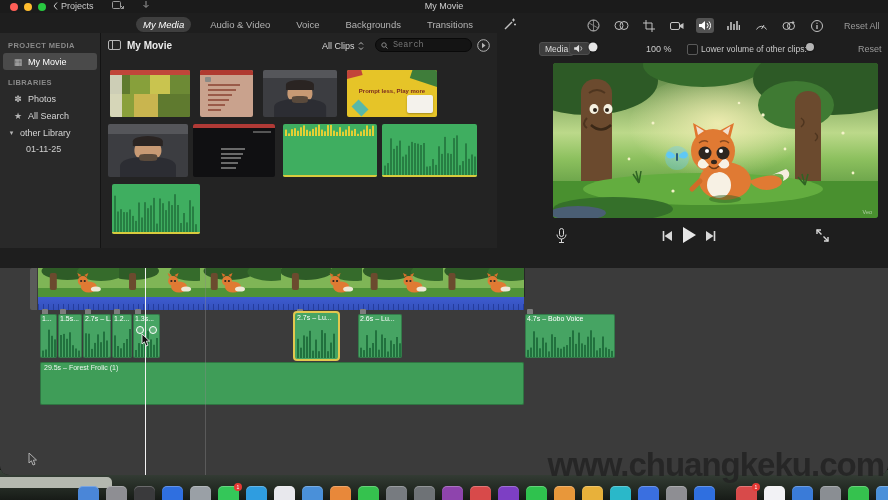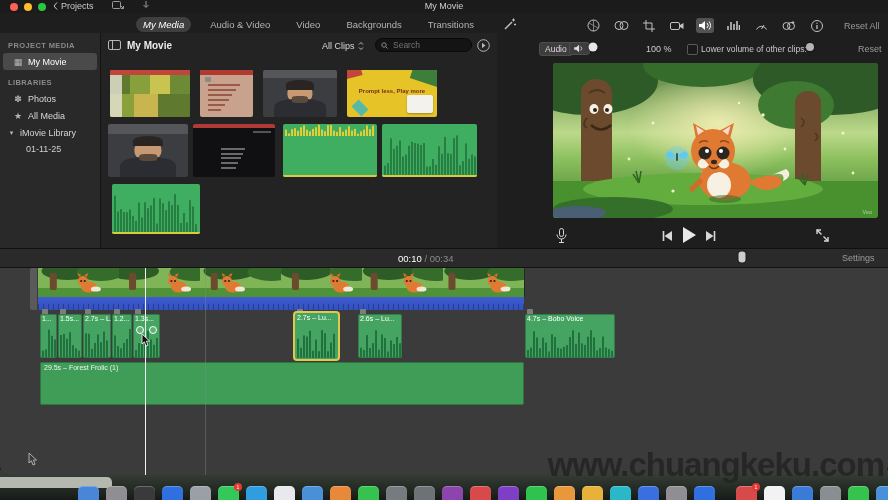--- a/index.html
+++ b/index.html
@@ -32,21 +32,21 @@
   .sb-ic{color:#b5b5b5;font-size:9px;width:10px;text-align:center;}
   .sb-child{color:#cfcfcf;font-size:9px;padding-left:26px;height:15px;display:flex;align-items:center;}
   
   .browser{position:absolute;left:101px;top:33px;width:396px;height:215px;background:#232323;}
   .br-head{position:absolute;left:0;top:0;width:100%;height:24px;}
   .br-title{position:absolute;left:26px;top:7px;color:#ececec;font-size:10px;font-weight:bold;}
   .filter{position:absolute;left:221px;top:8px;color:#d8d8d8;font-size:9px;display:flex;gap:3px;align-items:flex-start;}
   .search{position:absolute;left:274px;top:5px;width:97px;height:14px;background:#141414;border:1px solid #090909;border-radius:8px;
     display:flex;align-items:center;gap:3px;padding-left:5px;box-sizing:border-box;}
   .search input{background:transparent;border:none;outline:none;color:#bbb;font-size:8.5px;width:70px;
-    font-family:Liberation Sans, sans-serif;}
+    font-family:Liberation Mono, monospace;}
   .thumb{position:absolute;border-radius:2px;overflow:hidden;background:#444;}
   .wave-y{position:absolute;left:0;bottom:0;width:100%;height:2px;background:#d9cb3d;}
   
   .rightpane{position:absolute;left:498px;top:13px;width:390px;height:235px;background:#1e1e1e;}
   .adj-icons{position:absolute;left:86px;top:5px;display:flex;gap:10px;align-items:center;}
   .adj{width:18px;height:15px;display:flex;align-items:center;justify-content:center;border-radius:3px;color:#c2c2c2;}
   .adj.on{background:#535353;color:#fff;}
   .graytxt{color:#9a9a9a;font-size:9px;}
   .pill{background:#3d3d3d;border:1px solid #4e4e4e;border-radius:3px;color:#ddd;font-size:8.5px;padding:1px 5px;}
   .slider{position:relative;height:3px;background:#0f0f0f;border-radius:2px;}
@@ -146,45 +146,45 @@
       <svg width="8" height="10" viewBox="0 0 8 10">
           <path d="M4 0v6M1.5 4L4 6.5 6.5 4" stroke="#9a9a9a" fill="none"></path>
         </svg>
     </span>
     <span class="win-title">My Movie</span>
   </div>
 
   <div class="tabbar">
       <div class="tab active">My Media</div>
       <div class="tab">Audio &amp; Video</div>
-      <div class="tab">Video</div>
+      <div class="tab">Voice</div>
       <div class="tab">Backgrounds</div>
       <div class="tab">Transitions</div>
     </div>
 
   <div class="sidebar">
     <div class="sb-head">PROJECT MEDIA</div>
     <div class="sb-row sel">
       <span class="sb-ic">▦</span>
       <span>My Movie</span>
     </div>
     <div class="sb-head">LIBRARIES</div>
     <div>
         <div class="sb-row">
           <span class="sb-ic">✽</span>
           <span>Photos</span>
         </div>
         <div class="sb-row">
           <span class="sb-ic">★</span>
-          <span>All Media</span>
+          <span>All Search</span>
         </div>
       </div>
     <div class="sb-row" style="padding-left:5px">
       <span class="sb-ic" style="width:7px;font-size:7px">▾</span>
-      <span>iMovie Library</span>
+      <span>other Library</span>
     </div>
     <div class="sb-child">01-11-25</div>
   </div>
 
   <div class="browser">
     <div class="br-head">
       <span class="abs" style="left:7px;top:7px">
         <svg width="13" height="10" viewBox="0 0 13 10">
             <rect x="0.5" y="0.5" width="12" height="9" rx="1.5" stroke="#b5b5b5" fill="none"></rect>
             <line x1="4.5" y1="0.5" x2="4.5" y2="9.5" stroke="#b5b5b5"></line>
@@ -461,21 +461,21 @@
       <span class="adj">
           <svg width="12" height="12" viewBox="0 0 12 12">
             <circle cx="6" cy="6" r="5.5" stroke="currentColor" fill="none"></circle>
             <path d="M6 5v4M6 2.8v1" stroke="currentColor" stroke-width="1.3"></path>
           </svg>
         </span>
     </div>
     <span class="graytxt abs" style="left:346px;top:8px">Reset All</span>
 
     
-    <span class="pill abs" style="left:41px;top:29px">Audio</span>
+    <span class="pill abs" style="left:41px;top:29px">Media</span>
     <span class="pill abs" style="left:71px;top:29px;padding:1px 4px">
       <svg width="11" height="9" viewBox="0 0 13 11">
           <path d="M0 4h2.5L6 1v9L2.5 7H0z" fill="#ddd"></path>
           <path d="M8 3a3.5 3.5 0 010 5" stroke="#ddd" fill="none"></path>
         </svg>
     </span>
     <span class="slider abs" style="left:95px;top:34px;width:46px">
       <span class="knob" style="left:75%"></span>
     </span>
     <span class="graytxt abs" style="left:148px;top:31px;color:#ccc">100 %</span>
@@ -586,30 +586,20 @@
       </span>
       <span class="abs" style="left:318px;top:4px">
         <svg width="13" height="13" viewBox="0 0 13 13">
             <path d="M1 5V1h4M8 12h4V8" stroke="#d8d8d8" fill="none" stroke-width="1.4"></path>
             <path d="M1 1l4.5 4.5M12 12 7.5 7.5" stroke="#d8d8d8" stroke-width="1.4"></path>
           </svg>
       </span>
     </div>
   </div>
 
-  <div class="tlbar">
-    <span class="timecode">
-      <span>00:10</span>
-      <span class="tot">/ 00:34</span>
-    </span>
-    <span class="slider abs" style="left:742px;top:8px;width:72px;background:#1a1a1a">
-      <span class="knob" style="left:56%;width:7px;height:11px;border-radius:3px;background:#cfcfcf"></span>
-    </span>
-    <span class="graytxt abs" style="left:842px;top:4px">Settings</span>
-  </div>
 
   <div class="timeline">
     <div class="sliver"></div>
     <div id="filmstrip">
         <div class="filmframe" style="left: 38px; width: 81px;">
           <svg width="81" height="29" viewBox="0 0 81 29">
     <rect width="81" height="29" fill="#7fb556"></rect>
     <rect y="20" width="81" height="9" fill="#4f9238"></rect>
     <ellipse cx="29.485365136351902" cy="3" rx="26" ry="9" fill="#2e5c27"></ellipse>
     <ellipse cx="63.00120898008345" cy="4" rx="24" ry="9" fill="#356b2b"></ellipse>

